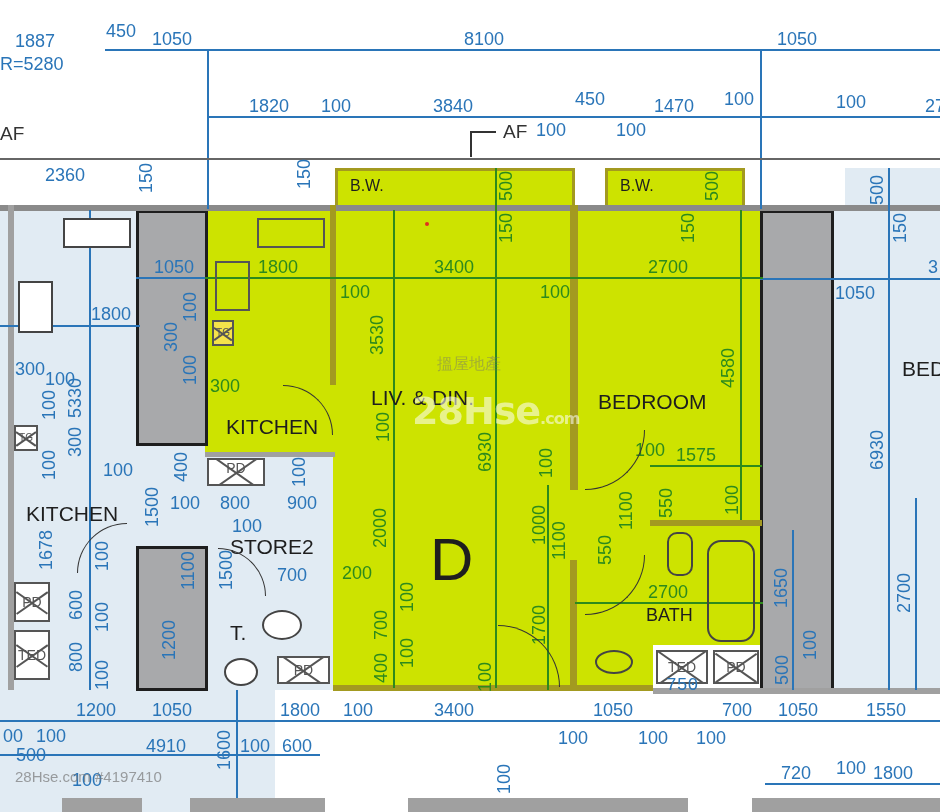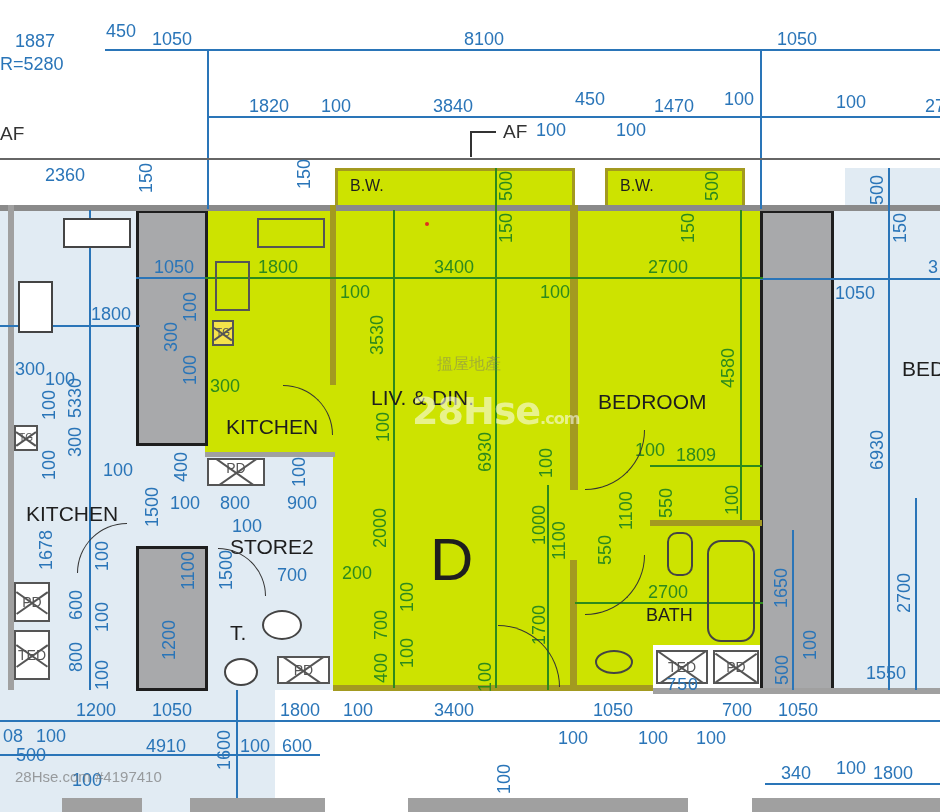--- a/index.html
+++ b/index.html
@@ -126,21 +126,21 @@
 <div class="abs dim-g vert" style="left:398px;top:612px;">100</div>
 <div class="abs dim-g vert" style="left:372px;top:640px;">700</div>
 <div class="abs dim-g vert" style="left:398px;top:668px;">100</div>
 <div class="abs dim-g vert" style="left:372px;top:683px;">400</div>
 <div class="abs dim-g vert" style="left:476px;top:692px;">100</div>
 <div class="abs dim-g vert" style="left:530px;top:545px;">1000</div>
 <div class="abs dim-g vert" style="left:537px;top:478px;">100</div>
 <div class="abs dim-g vert" style="left:550px;top:560px;">1100</div>
 <div class="abs dim-g vert" style="left:530px;top:645px;">1700</div>
 <div class="abs dim-g" style="left:635px;top:441px;">100</div>
-<div class="abs dim-g" style="left:676px;top:446px;">1809</div>
+<div class="abs dim-g" style="left:676px;top:446px;">1575</div>
 <div class="abs dim-g vert" style="left:657px;top:518px;">550</div>
 <div class="abs dim-g vert" style="left:617px;top:530px;">1100</div>
 <div class="abs dim-g vert" style="left:596px;top:565px;">550</div>
 <div class="abs dim-g vert" style="left:723px;top:515px;">100</div>
 <div class="abs dim-g" style="left:648px;top:583px;">2700</div>
 
 <div class="abs label" style="left:371px;top:387px;">LIV. &amp; DIN.</div>
 <div class="abs label" style="left:598px;top:391px;">BEDROOM</div>
 <div class="abs label" style="left:226px;top:416px;">KITCHEN</div>
 <div class="abs label" style="left:646px;top:606px;font-size:18px;">BATH</div>
@@ -236,37 +236,37 @@
 
 <div class="abs dim" style="left:76px;top:701px;">1200</div>
 <div class="abs dim" style="left:152px;top:701px;">1050</div>
 <div class="abs dim" style="left:280px;top:701px;">1800</div>
 <div class="abs dim" style="left:343px;top:701px;">100</div>
 <div class="abs dim" style="left:434px;top:701px;">3400</div>
 <div class="abs dim" style="left:593px;top:701px;">1050</div>
 <div class="abs dim" style="left:666px;top:676px;font-family:Liberation Mono, monospace;">750</div>
 <div class="abs dim" style="left:722px;top:701px;">700</div>
 <div class="abs dim" style="left:778px;top:701px;">1050</div>
-<div class="abs dim" style="left:866px;top:664px;">1550</div>
-
-<div class="abs dim" style="left:3px;top:727px;">08</div>
+<div class="abs dim" style="left:866px;top:701px;">1550</div>
+
+<div class="abs dim" style="left:3px;top:727px;">00</div>
 <div class="abs dim" style="left:36px;top:727px;">100</div>
 <div class="abs dim" style="left:558px;top:729px;">100</div>
 <div class="abs dim" style="left:638px;top:729px;">100</div>
 <div class="abs dim" style="left:696px;top:729px;">100</div>
 
 <div class="abs dim" style="left:16px;top:746px;">500</div>
 <div class="abs dim" style="left:146px;top:737px;">4910</div>
 <div class="abs dim vert" style="left:215px;top:770px;">1600</div>
 <div class="abs dim" style="left:240px;top:737px;">100</div>
 <div class="abs dim" style="left:282px;top:737px;">600</div>
 
 <div class="abs dim" style="left:72px;top:771px;">100</div>
 <div class="abs dim vert" style="left:495px;top:794px;">100</div>
-<div class="abs dim" style="left:781px;top:764px;">340</div>
+<div class="abs dim" style="left:781px;top:764px;">720</div>
 <div class="abs dim" style="left:836px;top:759px;">100</div>
 <div class="abs dim" style="left:873px;top:764px;">1800</div>
 <div class="abs line-b" style="left:765px;top:783px;width:175px;height:2px;"></div>
 
 <div class="abs wall" style="left:62px;top:798px;width:80px;height:14px;"></div>
 <div class="abs wall" style="left:190px;top:798px;width:135px;height:14px;"></div>
 <div class="abs wall" style="left:408px;top:798px;width:280px;height:14px;"></div>
 <div class="abs wall" style="left:752px;top:798px;width:188px;height:14px;"></div>
 
 <div class="abs watermark" style="left:412px;top:389px;font-size:38px;font-family:'DejaVu Sans', sans-serif;letter-spacing:-1px;">

